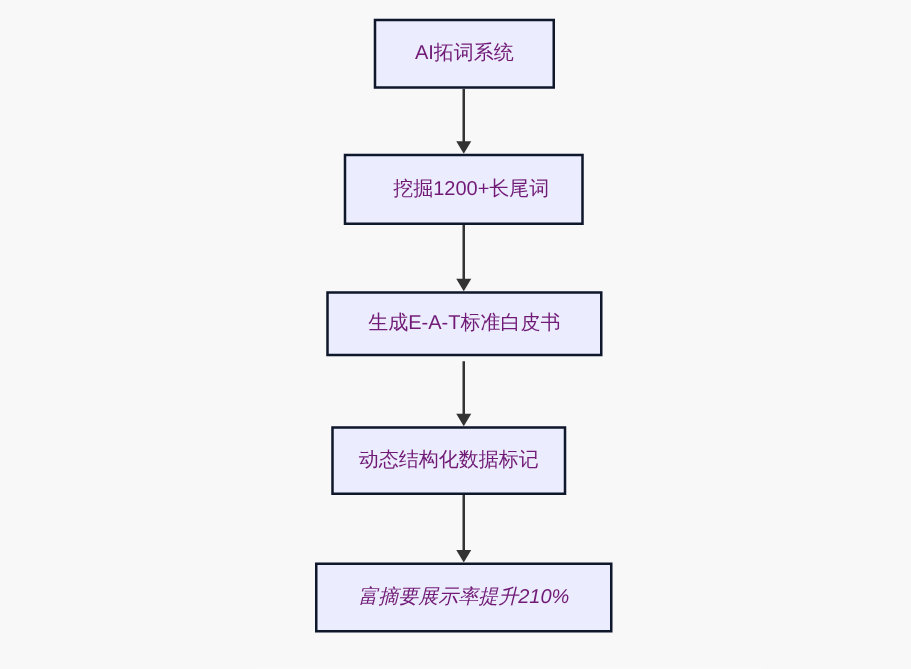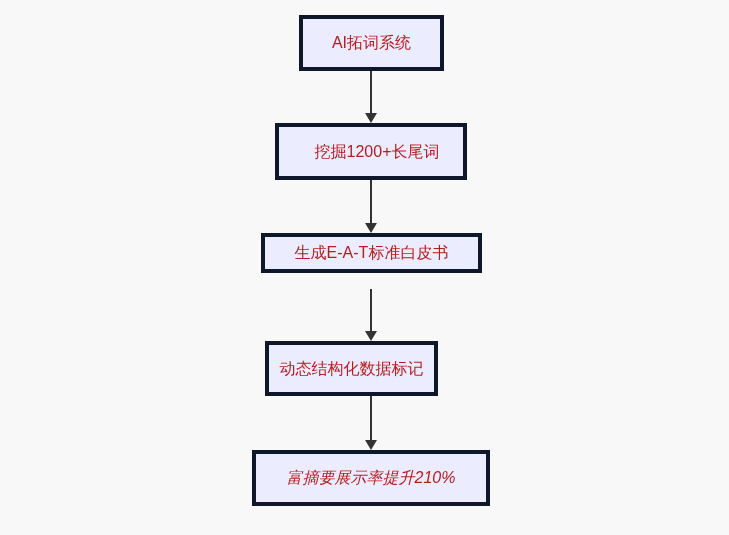--- a/index.html
+++ b/index.html
@@ -13,35 +13,35 @@
     position: relative;
     width: 729px;
     height: 535px;
     background: #f8f8f8;
     overflow: hidden;
   }
   .flow-node {
     position: absolute;
     box-sizing: border-box;
     background: #ececff;
-    border: 4px solid #0f172a;
-    color: #b91c1c;
+    border: 2px solid #0f172a;
+    color: #701a75;
     font-size: 16px;
     display: flex;
     align-items: center;
     justify-content: center;
     text-align: center;
     line-height: 1.2;
     white-space: nowrap;
   }
   
   .n1 { left: 299px; top: 15px;  width: 145px; height: 56px; }
   .n2 { left: 275px; top: 123px; width: 192px; height: 57px; padding-left: 12px; }
-  .n3 { left: 261px; top: 233px; width: 221px; height: 40px; }
-  .n4 { left: 265px; top: 341px; width: 173px; height: 55px; }
+  .n3 { left: 261px; top: 233px; width: 221px; height: 52px; }
+  .n4 { left: 265px; top: 341px; width: 188px; height: 55px; }
   .n5 { left: 252px; top: 450px; width: 238px; height: 56px; font-style: italic; }
 
   .flow-arrow {
     position: absolute;
     left: 371px;
     width: 0;
   }
   .a1 { top: 71px;  height: 52px; }
   .a2 { top: 180px; height: 53px; }
   .a3 { top: 289px; height: 52px; }

